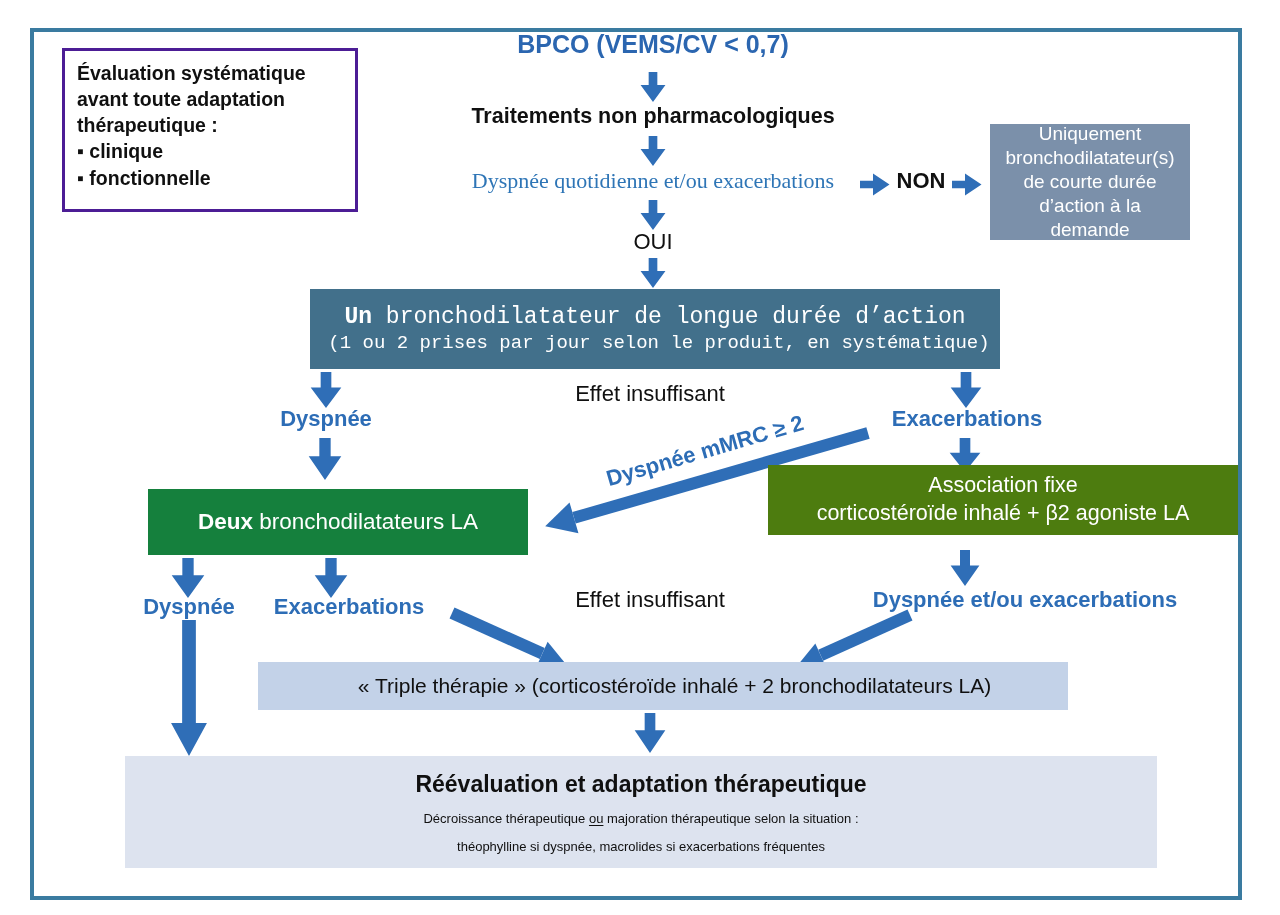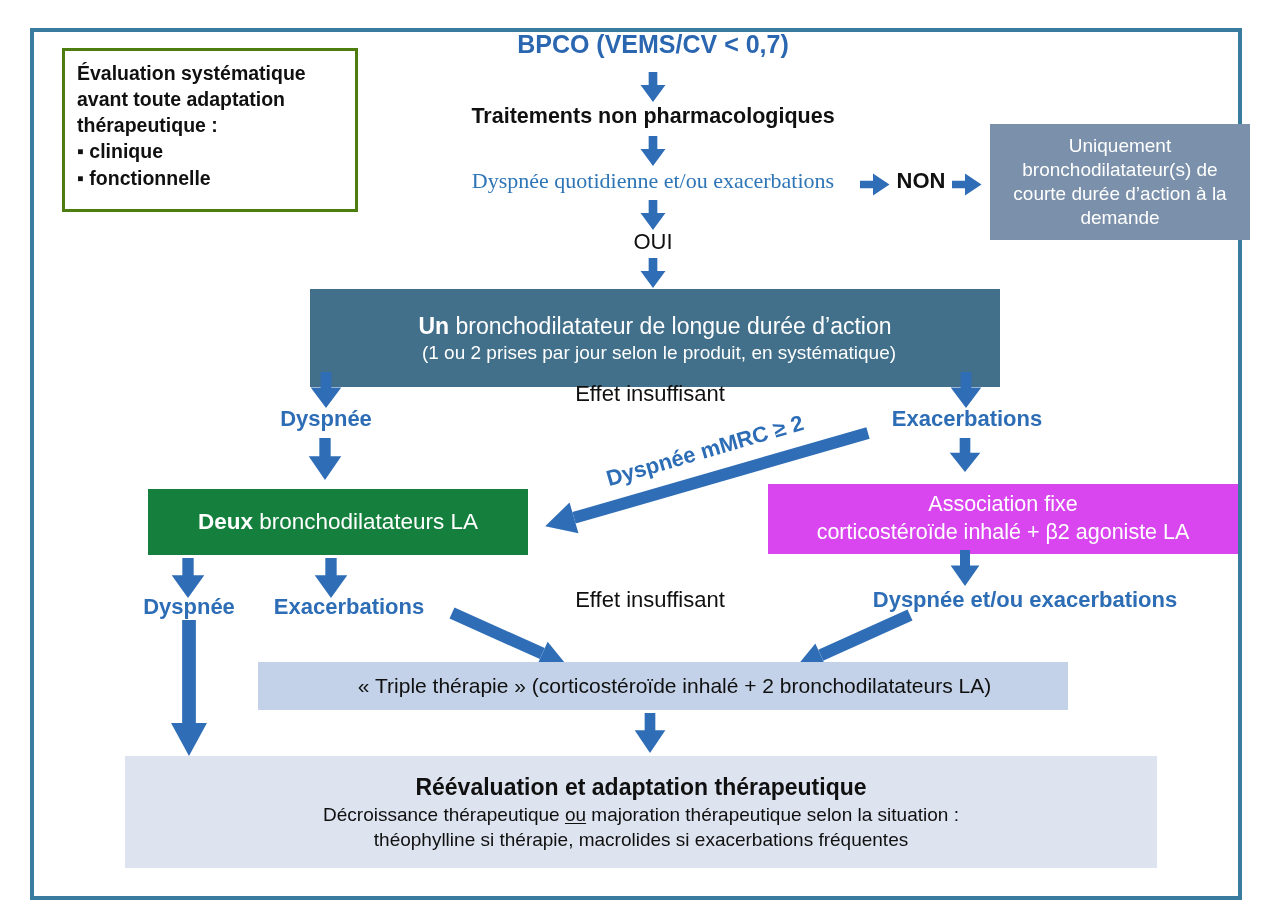--- a/index.html
+++ b/index.html
@@ -1,39 +1,39 @@
 <!DOCTYPE html>
 <html><head>
 <meta charset="utf-8">
 <style>
   html,body{margin:0;padding:0;background:#fff;}
   body{font-family:"Liberation Sans", sans-serif;color:#111;}
   .canvas{position:relative;width:1280px;height:915px;background:#fff;overflow:hidden;}
   .frame{position:absolute;left:30px;top:28px;width:1212px;height:872px;border:4px solid #3a7ba0;box-sizing:border-box;}
   .abs{position:absolute;}
   .ctr{text-align:center;}
-  .note-box{left:62px;top:48px;width:296px;height:164px;border:3px solid #4d7c0f;box-sizing:border-box;
+  .note-box{left:62px;top:48px;width:296px;height:164px;border:3px solid #4c1d95;box-sizing:border-box;
             padding:9px 12px;font-size:19.5px;font-weight:bold;line-height:1.34;color:#101010;background:#fff;}
   .flow-title{left:420px;top:30px;width:466px;font-size:25px;font-weight:bold;color:#2b66b0;}
   .black-bold{font-size:21.5px;font-weight:bold;color:#101010;}
   .blue-text{font-size:22px;color:#2e75b6;}
   .blue-label{font-size:22px;font-weight:bold;color:#2d6db6;}
   .plain-black{font-size:22px;color:#101010;}
   .box{box-sizing:border-box;display:flex;flex-direction:column;align-items:center;justify-content:center;color:#fff;}
-  .box-gray{left:990px;top:124px;width:260px;height:116px;background:#7b90aa;font-size:19px;line-height:1.26;padding:6px 10px;text-align:center;}
-  .box-dark{left:310px;top:289px;width:690px;height:98px;background:#42708b;}
+  .box-gray{left:990px;top:124px;width:200px;height:116px;background:#7b90aa;font-size:19px;line-height:1.26;padding:6px 10px;text-align:center;}
+  .box-dark{left:310px;top:289px;width:690px;height:80px;background:#42708b;font-family:Liberation Mono, monospace;}
   .box-dark .l1{font-size:23px;}
   .box-dark .l1 b{font-weight:bold;}
   .box-dark .l2{font-size:19px;margin-top:2px;margin-left:8px;}
   .box-deux{left:148px;top:489px;width:380px;height:66px;background:#15803d;font-size:22.5px;}
-  .box-assoc{left:768px;top:484px;width:470px;height:70px;background:#d946ef;font-size:21.5px;line-height:1.3;}
+  .box-assoc{left:768px;top:465px;width:470px;height:70px;background:#4d7c0f;font-size:21.5px;line-height:1.3;}
   .box-triple{left:258px;top:662px;width:810px;height:48px;background:#c3d2e8;color:#101010;font-size:21px;padding-left:23px;}
   .box-bottom{left:125px;top:756px;width:1032px;height:112px;background:#dde3ef;color:#101010;}
   .box-bottom .l1{font-size:23px;font-weight:600;}
-  .box-bottom .l2,.box-bottom .l3{font-size:19px;margin-top:3px;}
+  .box-bottom .l2,.box-bottom .l3{font-size:13px;margin-top:13px;}
   .arrow{fill:#2f6eb7;display:block;}
   .diag{position:absolute;height:12px;background:#2f6eb7;transform-origin:0 50%;}
   .diag::after{content:'';position:absolute;right:-26px;top:50%;transform:translateY(-50%);
                border-left:26px solid #2f6eb7;border-top:13px solid transparent;border-bottom:13px solid transparent;width:0;height:0;}
   .diag-big::after{right:-30px;border-left-width:30px;border-top-width:16px;border-bottom-width:16px;}
   .mmrc-label{left:545px;top:438px;width:320px;transform:rotate(-16.2deg);font-size:22px;font-weight:bold;color:#2d6db6;text-align:center;}
   u{text-underline-offset:2px;}
 </style>
 </head>
 <body>
@@ -141,15 +141,15 @@
 
   <div class="abs box box-triple">« Triple thérapie » (corticostéroïde inhalé + 2 bronchodilatateurs LA)</div>
 
   <svg class="abs arrow" style="left:634px;top:713px;" width="32" height="40" viewBox="0 0 24 30" preserveAspectRatio="none">
       <path d="M8 0 h8 v13 h7.5 L12 30 L0.5 13 H8 Z"></path>
     </svg>
 
   <div class="abs box box-bottom">
     <div class="l1">Réévaluation et adaptation thérapeutique</div>
     <div class="l2"><span>Décroissance thérapeutique </span><u>ou</u><span> majoration thérapeutique selon la situation :</span></div>
-    <div class="l3">théophylline si thérapie, macrolides si exacerbations fréquentes</div>
+    <div class="l3">théophylline si dyspnée, macrolides si exacerbations fréquentes</div>
   </div>
 </div>
 
 </body></html>

